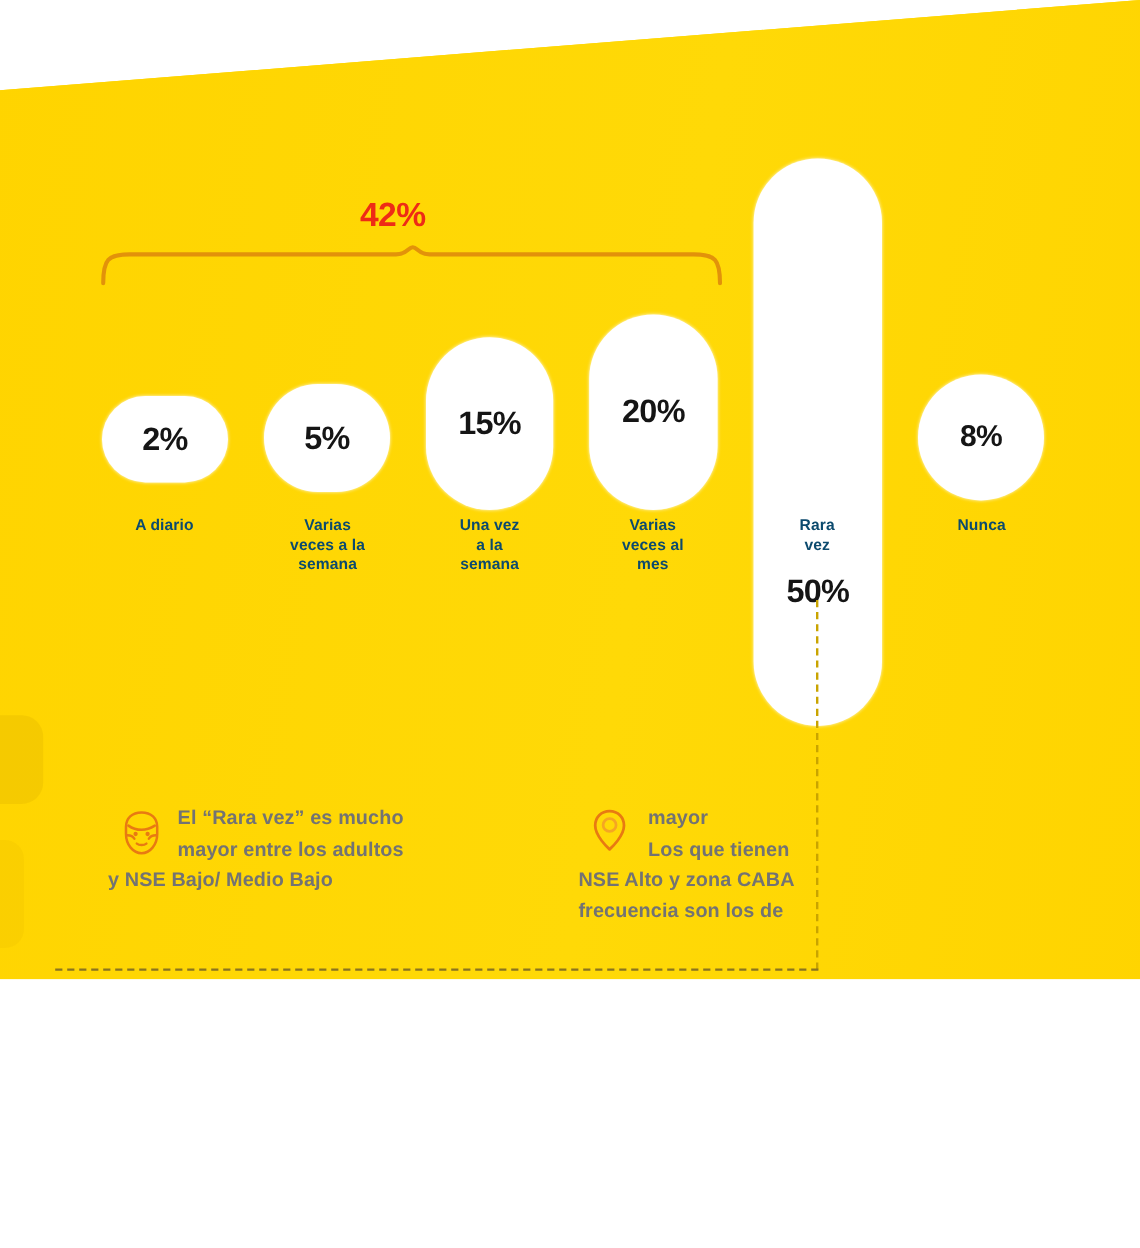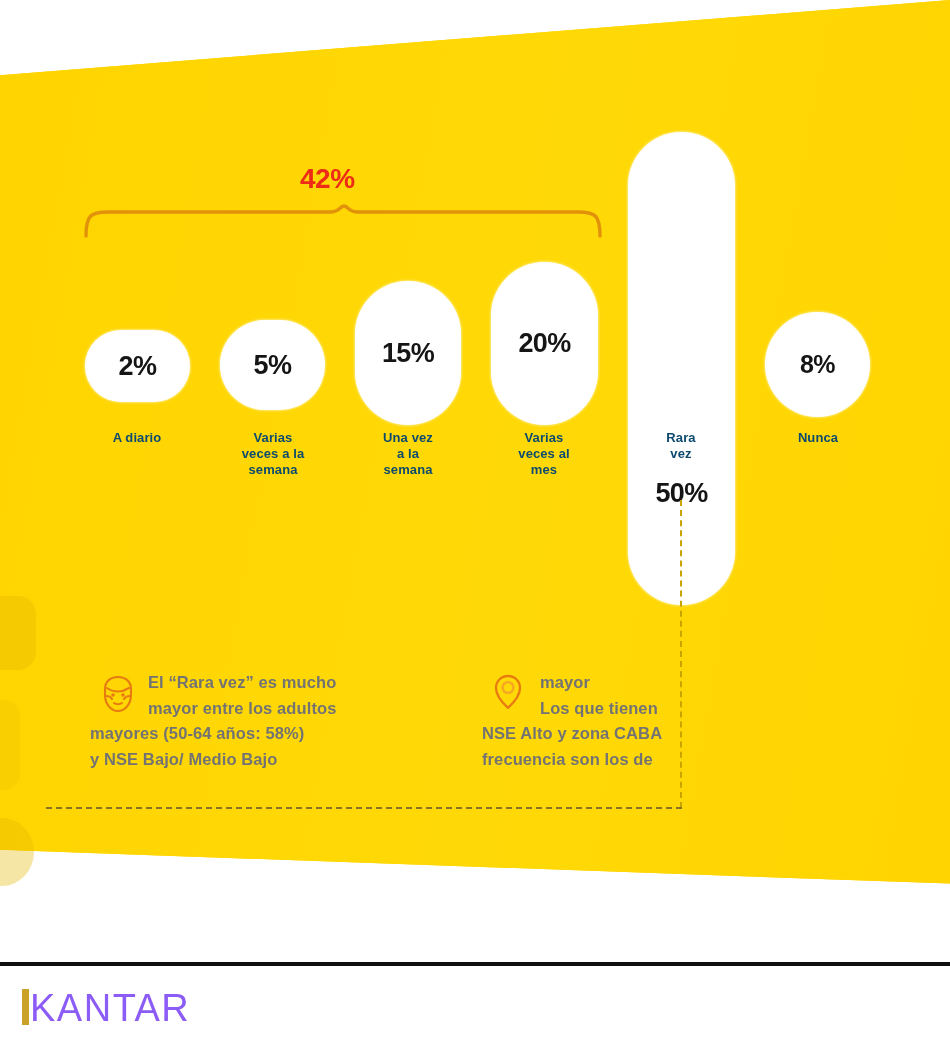--- a/index.html
+++ b/index.html
@@ -6,21 +6,21 @@
     margin: 0;
     padding: 0;
     background: #ffffff;
   }
   body {
     font-family: "Liberation Sans", sans-serif;
   }
   #stage {
     position: relative;
     width: 950px;
-    height: 1040px;
+    height: 816px;
     background: #ffffff;
     overflow: hidden;
   }
 
   
   .yellow-panel {
     position: absolute;
     left: 0;
     top: 0;
     width: 950px;
@@ -255,21 +255,20 @@
         <path d="M20 3c8 0 13 5 13 12v6c0 9-6 16-13 16S7 30 7 21v-6C7 8 12 3 20 3z" stroke="#E87A12" stroke-width="2.1" fill="none"></path>
         <path d="M9 14c3.5 2.5 8 3.5 11 3.5S27 16.5 31 14" stroke="#E87A12" stroke-width="2.1" fill="none" stroke-linecap="round"></path>
         <path d="M8 22c3 0 5 1 6 3M32 22c-3 0-5 1-6 3" stroke="#E87A12" stroke-width="2" stroke-linecap="round"></path>
         <circle cx="15" cy="21" r="1.8" fill="#E87A12"></circle>
         <circle cx="25" cy="21" r="1.8" fill="#E87A12"></circle>
         <path d="M16 29c2 1.6 6 1.6 8 0" stroke="#E87A12" stroke-width="2" stroke-linecap="round" fill="none"></path>
       </svg>
     </span>
     <div class="note-indent">El “Rara vez” es mucho</div>
     <div class="note-indent">mayor entre los adultos</div>
-    <div>mayores (50-64 años: 58%)</div>
     <div>y NSE Bajo/ Medio Bajo</div>
   </div>
 
   <div class="note note-2">
     <span class="note-icon">
       <svg width="40" height="42" viewBox="0 0 40 42" fill="none" xmlns="http://www.w3.org/2000/svg">
         <path d="M20 4c-7 0-12 5.2-12 12 0 8.5 10 18 12 19.8C22 34 32 24.5 32 16c0-6.8-5-12-12-12z" stroke="#E87A12" stroke-width="2.3" fill="none" stroke-linejoin="round"></path>
         <circle cx="20" cy="15.5" r="5.4" stroke="#F5A623" stroke-width="2.3" fill="none"></circle>
       </svg>
     </span>

